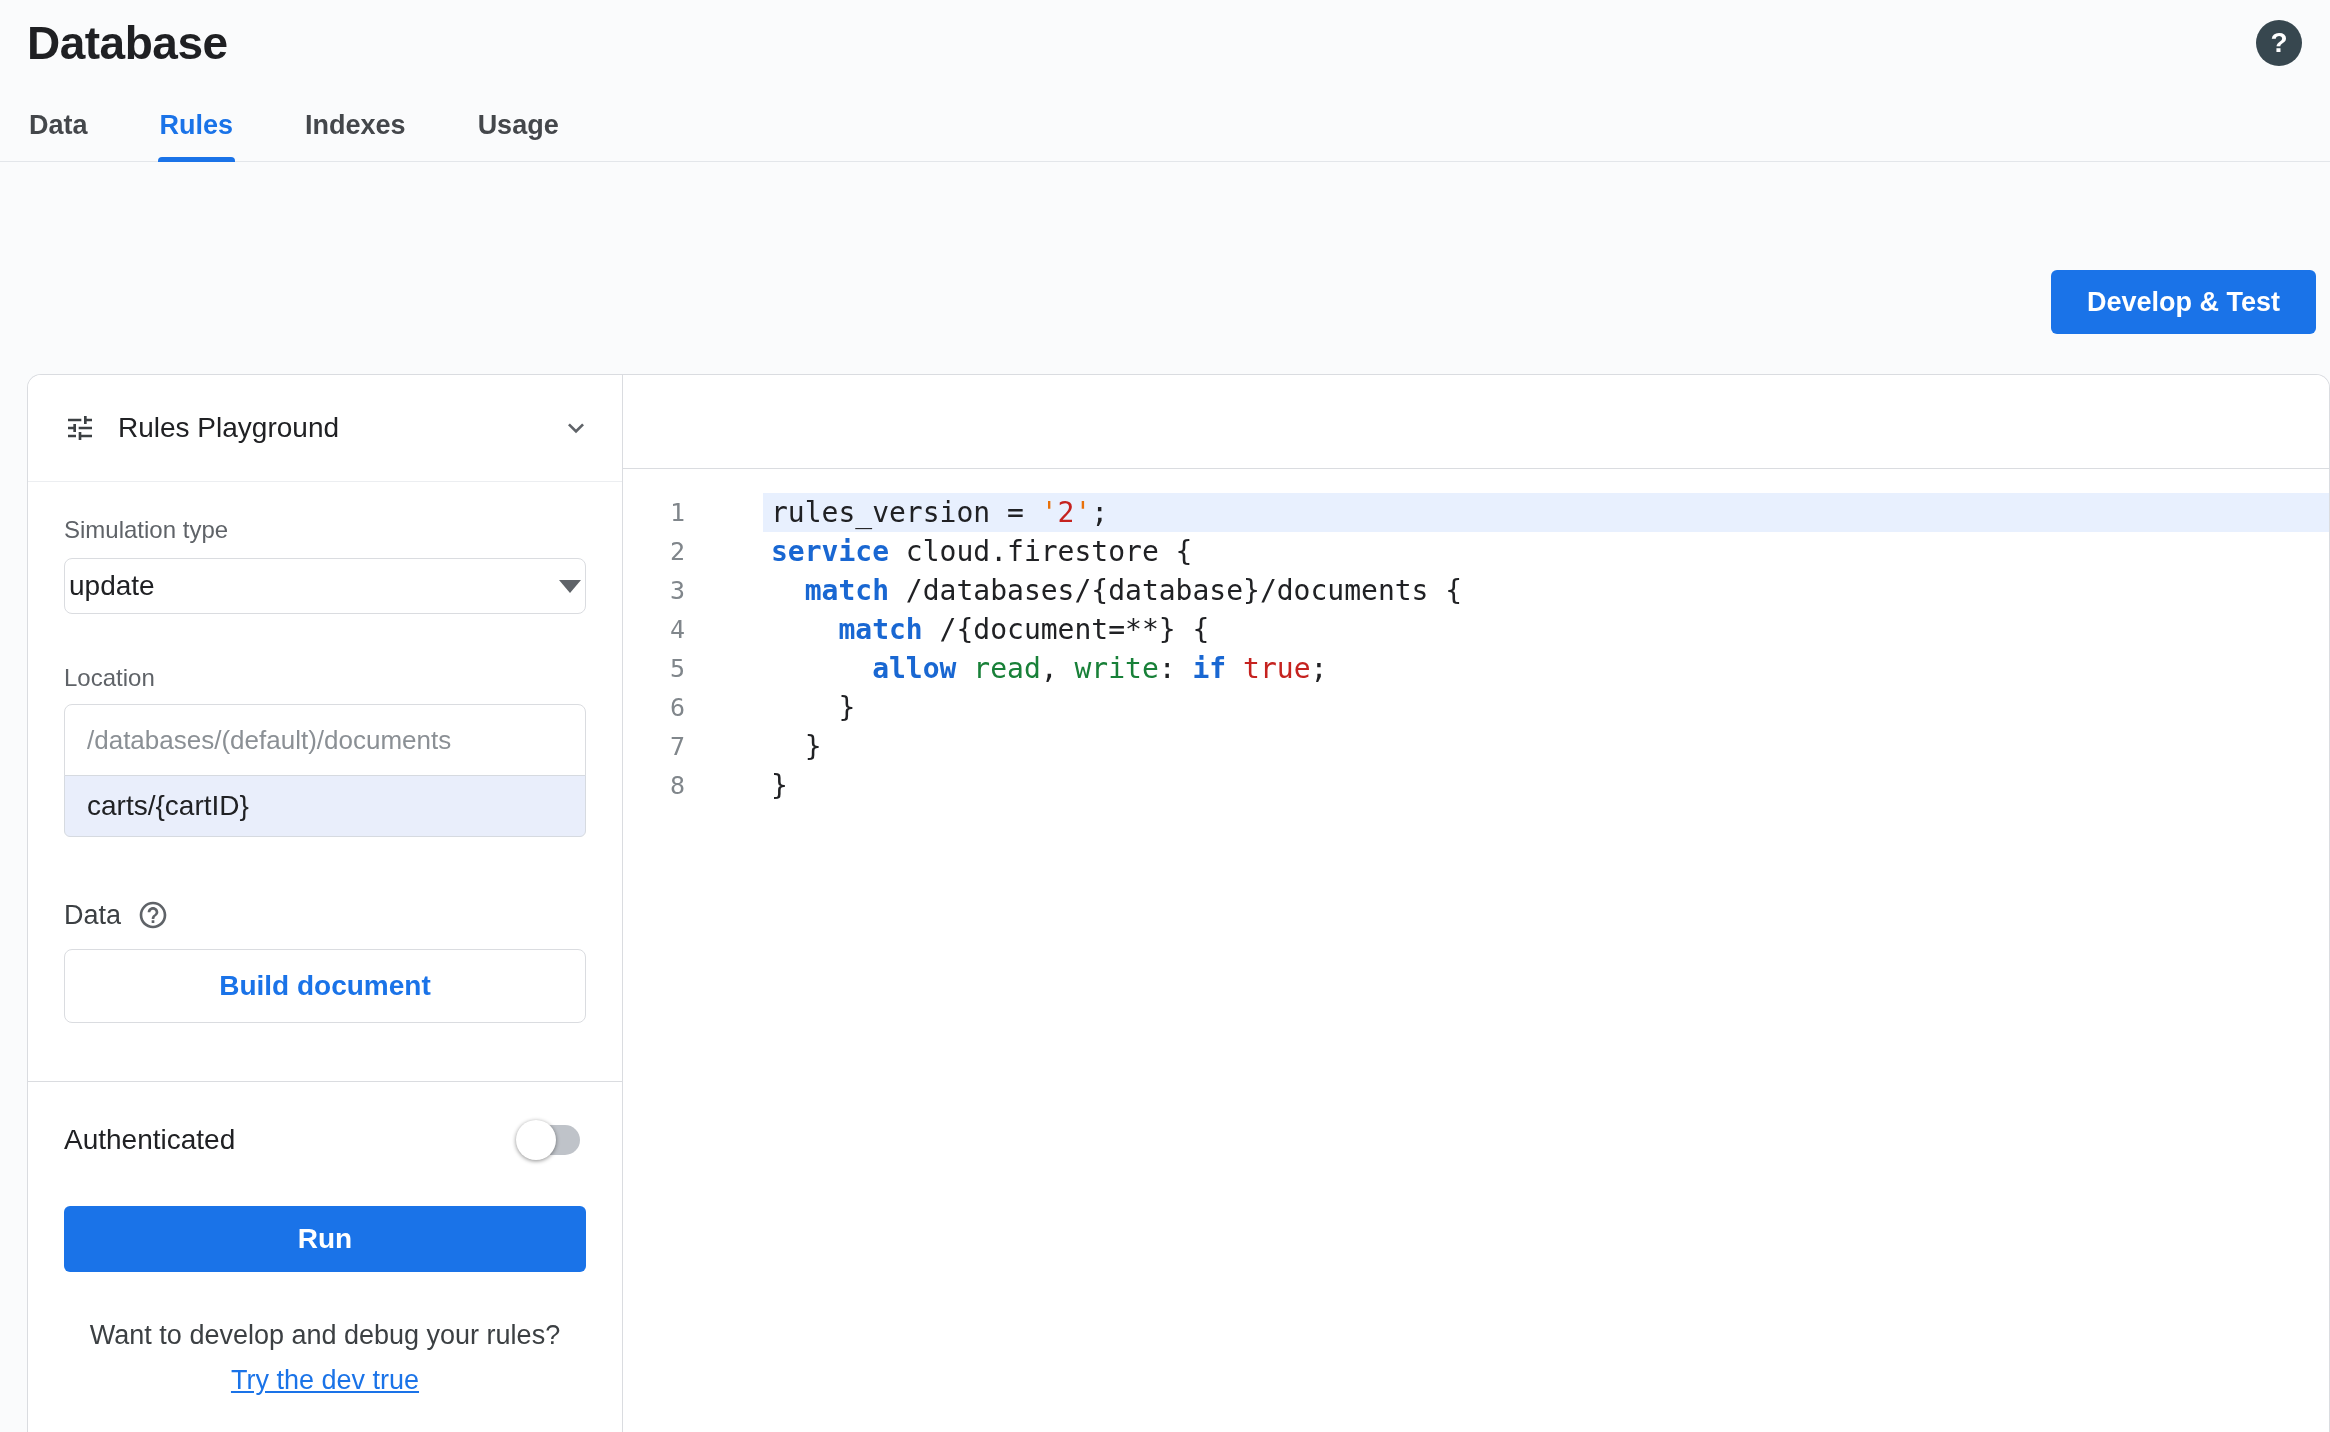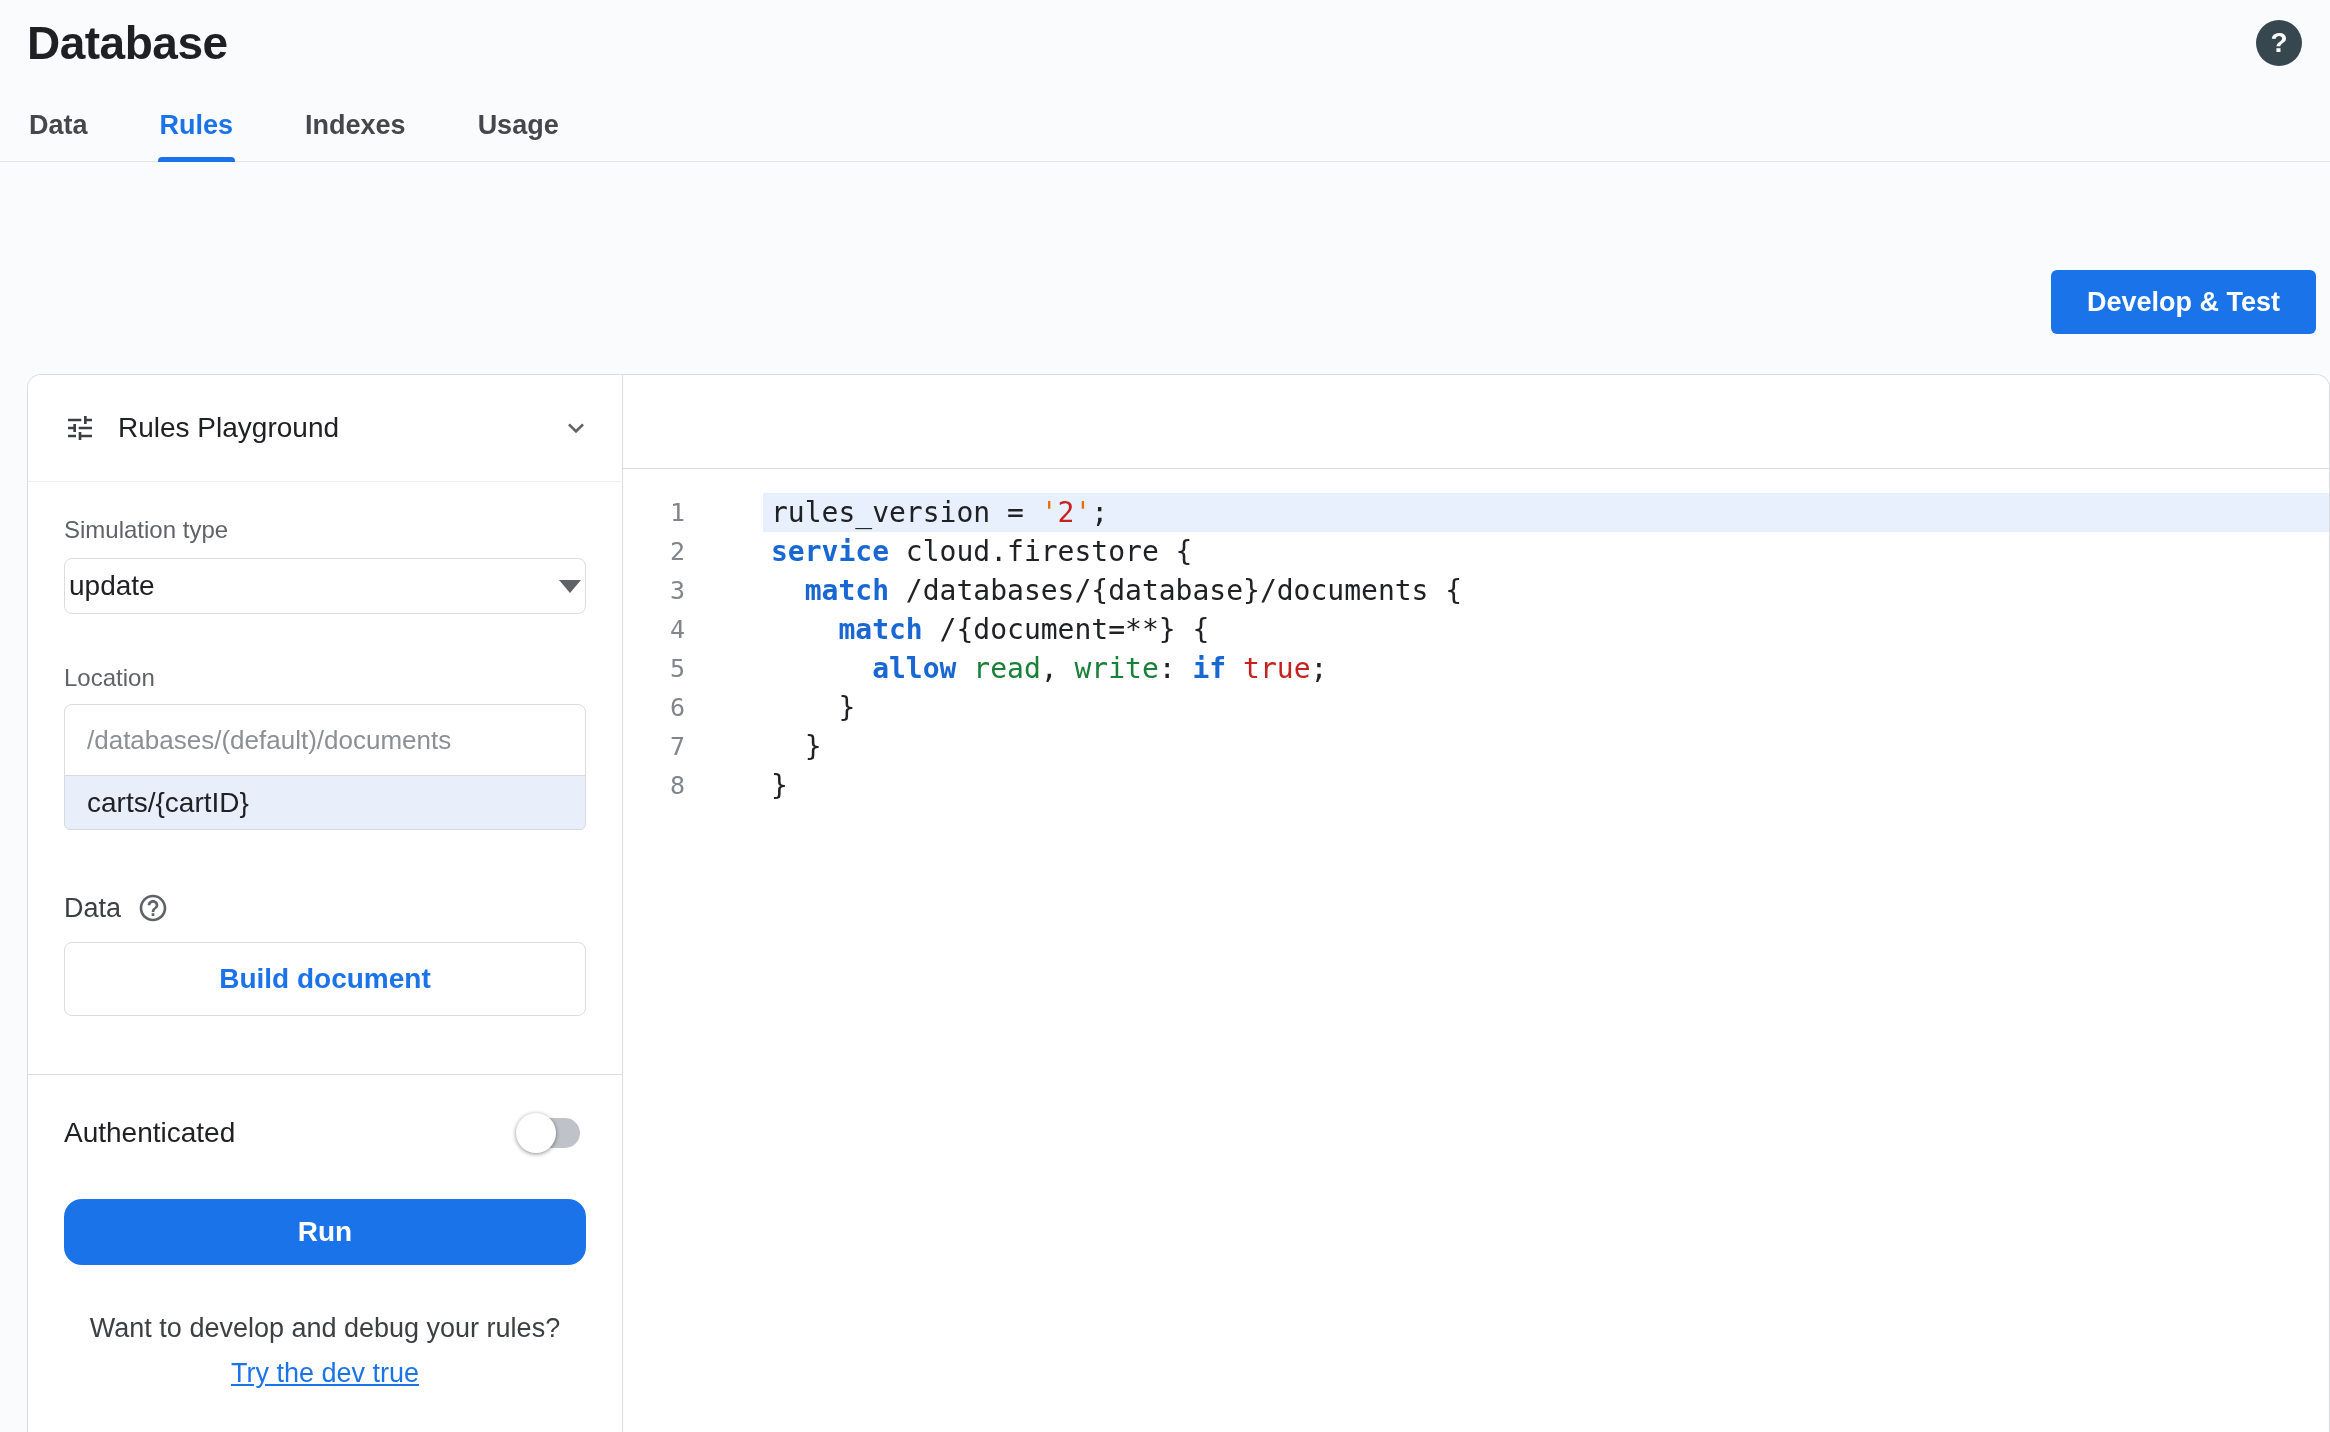--- a/index.html
+++ b/index.html
@@ -63,21 +63,21 @@
   .select-box .select-value { font-size:28px; color:#202124; }
   .select-caret { width:0; height:0; border-left:11px solid transparent; border-right:11px solid transparent; border-top:13px solid #5f6368; }
 
   .location-label { margin-top:50px; display:block; }
   .loc-group { margin-top:12px; }
   .loc-base {
     height:72px; border:1px solid #dadce0; border-radius:8px 8px 0 0; background:#fff;
     display:flex; align-items:center; padding:0 22px; font-size:26px; color:#8b9095;
   }
   .loc-input {
-    height:55px; margin-top:-1px; border:1px solid #d6dae0; border-radius:0 0 6px 6px; background:#e9eefb;
+    height:62px; margin-top:-1px; border:1px solid #d6dae0; border-radius:0 0 6px 6px; background:#e9eefb;
     display:flex; align-items:center; padding:0 22px; font-size:28px; color:#202124; cursor:text;
   }
 
   .data-row { margin-top:62px; display:flex; align-items:center; gap:16px; }
   .data-label { font-size:27px; color:#3c4043; }
   .build-btn {
     margin-top:18px; width:100%; height:74px; background:#fff; border:1px solid #dadce0;
     border-radius:8px; color:#1a73e8; font-size:28px; font-weight:700; font-family:inherit; cursor:pointer;
   }
 
@@ -87,21 +87,21 @@
   .auth-label { font-size:28px; color:#202124; }
   .toggle { position:relative; width:58px; height:30px; cursor:pointer; margin-right:6px; }
   .toggle .track { position:absolute; inset:0; border-radius:15px; background:#bfc3c9; }
   .toggle .thumb {
     position:absolute; left:-6px; top:-5px; width:40px; height:40px; border-radius:50%;
     background:#fff; box-shadow:0 1px 4px rgba(0,0,0,0.45);
   }
 
   .run-btn {
     margin:8px 36px 0; width:calc(100% - 72px); height:66px; background:#1a73e8; color:#fff;
-    border:none; border-radius:18px; font-size:28px; font-weight:700; font-family:inherit; cursor:pointer;
+    border:none; border-radius:6px; font-size:28px; font-weight:700; font-family:inherit; cursor:pointer;
   }
   .sb-footer-text { margin-top:48px; text-align:center; font-size:27px; color:#3c4043; }
   .sb-footer-link { display:block; margin-top:14px; text-align:center; font-size:27px; color:#1a73e8; text-decoration:underline; cursor:pointer; }
 
   
   .editor { flex:1; min-width:0; display:flex; flex-direction:column; background:#fff; }
   .editor-toolbar { height:94px; flex:none; border-bottom:1px solid #dadce0; }
   .code { padding-top:24px; font-family:"DejaVu Sans Mono", monospace; font-size:28px; }
   .code-line { display:flex; height:39px; line-height:39px; }
   .gutter {

